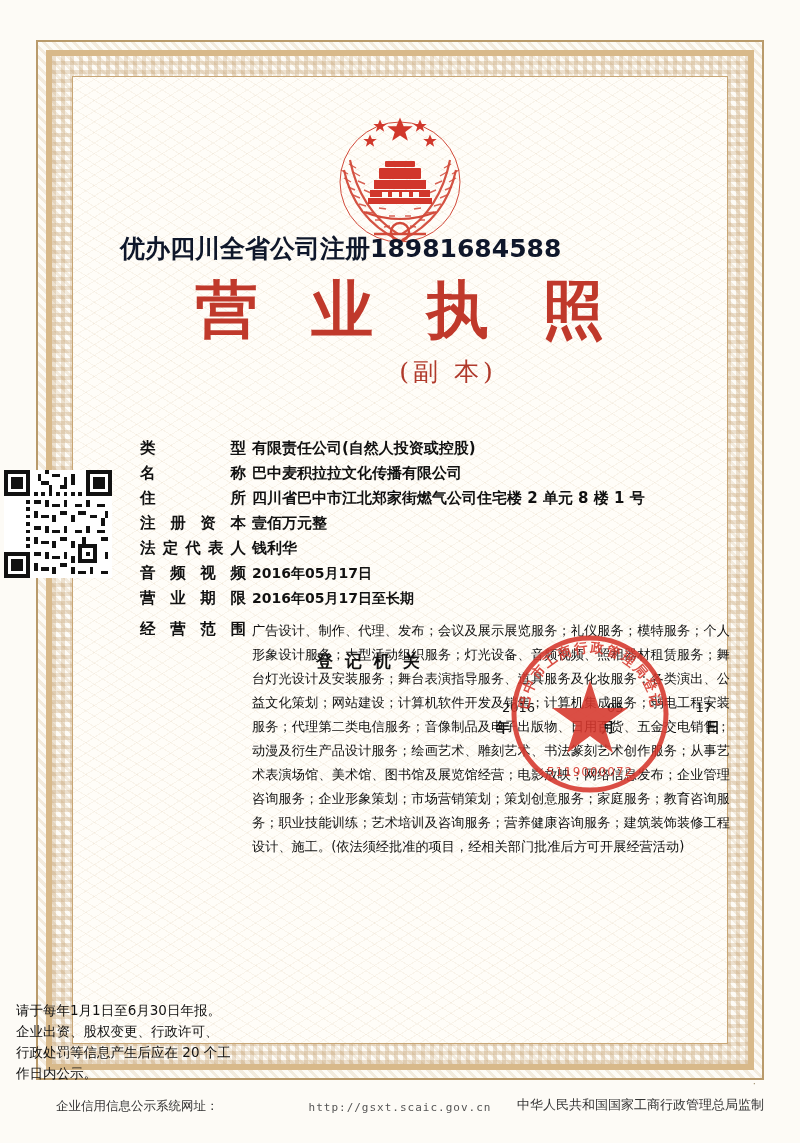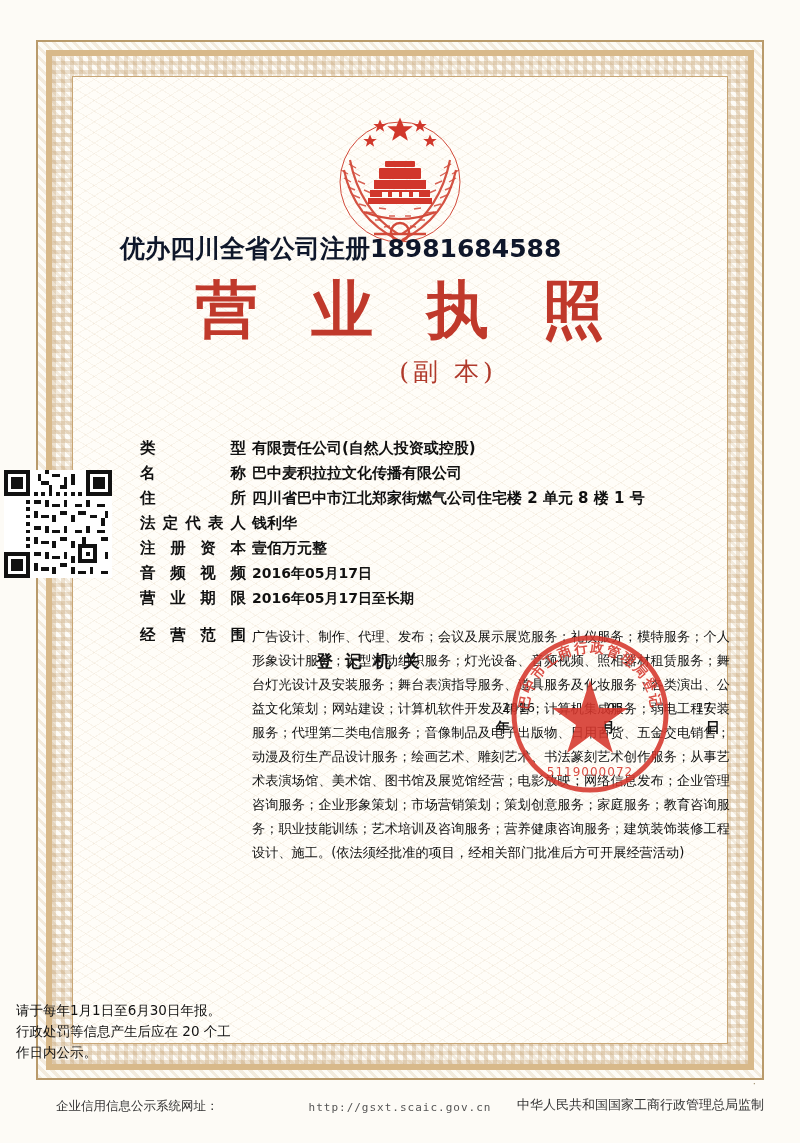--- a/index.html
+++ b/index.html
@@ -138,21 +138,21 @@
     color: #111;
     line-height: 21px;
     font-weight: bold;
   }
   .row.scope .value {
     font-weight: normal;
     font-size: 13.2px;
     line-height: 24px;
     text-align: justify;
   }
-  .row.scope { margin-top: 16px; }
+  .row.scope { margin-top: 10px; }
 
   .value.big { font-size: 15px; }
 
   
   .qr {
     position: absolute;
     left: -62px; top: 400px;
     width: 108px; height: 108px;
   }
 
@@ -332,26 +332,26 @@
       </div>
       <div class="row">
         <div class="label">名称</div>
         <div class="value big">巴中麦积拉拉文化传播有限公司</div>
       </div>
       <div class="row">
         <div class="label">住所</div>
         <div class="value big">四川省巴中市江北郑家街燃气公司住宅楼 2 单元 8 楼 1 号</div>
       </div>
       <div class="row">
+        <div class="label">注册资本</div>
+        <div class="value big">壹佰万元整</div>
+      </div>
+      <div class="row">
         <div class="label">法定代表人</div>
         <div class="value big">钱利华</div>
-      </div>
-      <div class="row">
-        <div class="label">注册资本</div>
-        <div class="value big">壹佰万元整</div>
       </div>
       <div class="row">
         <div class="label">音频视频</div>
         <div class="value">2016年05月17日</div>
       </div>
       <div class="row">
         <div class="label">营业期限</div>
         <div class="value">2016年05月17日至长期</div>
       </div>
       <div class="row scope">
@@ -486,20 +486,21 @@
         <text x="84" y="146" font-size="12" fill="#d6362c" text-anchor="middle" letter-spacing="1">5119000072</text>
       </svg>
     </div>
 
   </div>
 
   <div class="watermark">优办四川全省公司注册18981684588</div>
 
   <div class="notice">
     <div>请于每年1月1日至6月30日年报。</div>
+    <div>企业出资、股权变更、行政许可、</div>
     <div>行政处罚等信息产生后应在 20 个工</div>
     <div>作日内公示。</div>
   </div>
 
   <div class="url-center">http://gsxt.scaic.gov.cn</div>
   <div class="corner-mark">·</div>
 
   <div class="footer-left">企业信用信息公示系统网址：</div>
   <div class="footer-right">中华人民共和国国家工商行政管理总局监制</div>
 </div>

